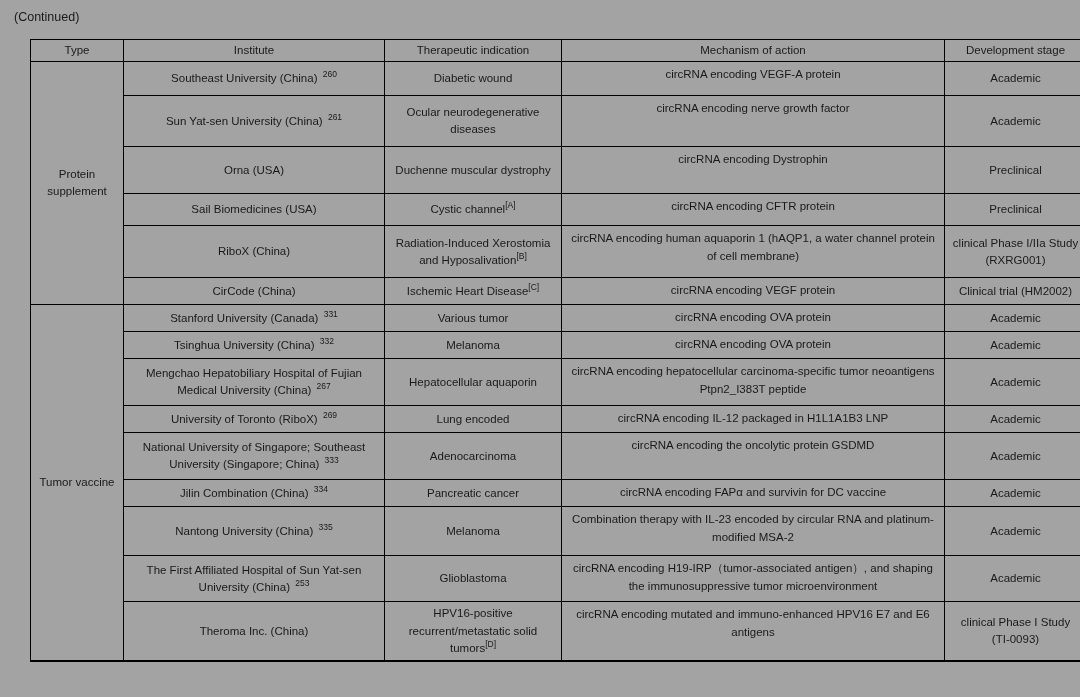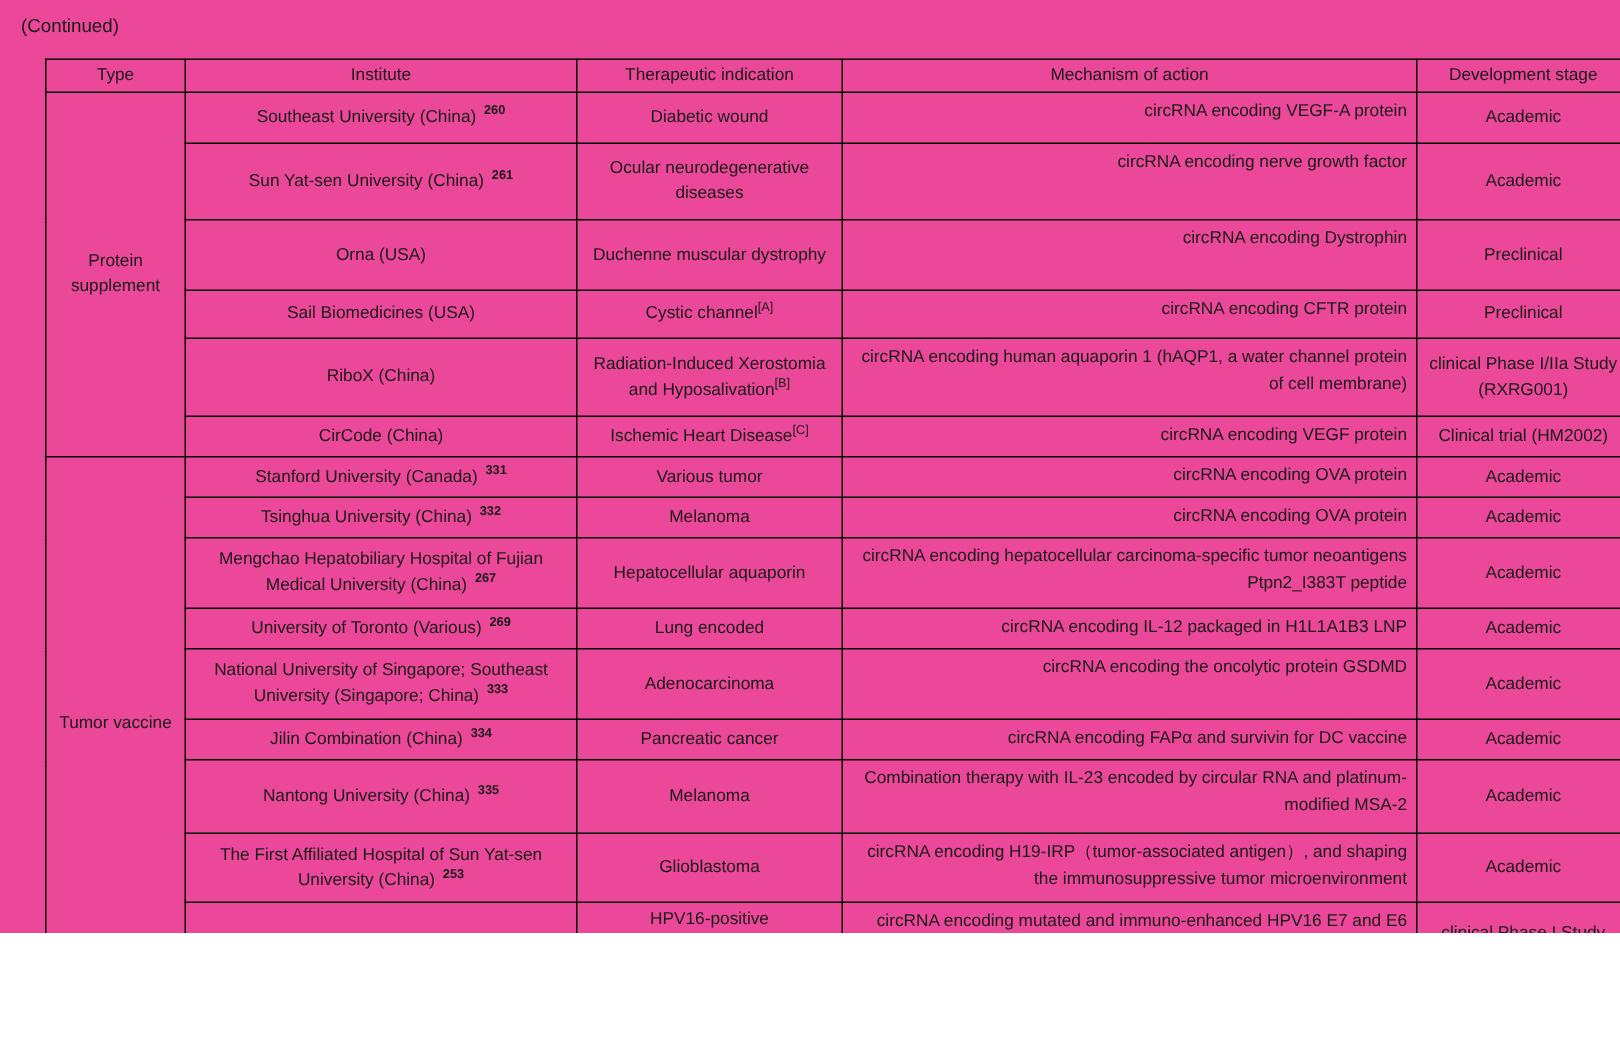--- a/index.html
+++ b/index.html
@@ -1,27 +1,27 @@
 <!DOCTYPE html>
 <html><head>
 <meta charset="utf-8">
 <style>
   * { margin:0; padding:0; box-sizing:border-box; }
   html,body { background:#ffffff; }
   body { font-family:"Liberation Sans", sans-serif; color:#1a1a1a; }
-  .page { width:1080px; height:622px; background:#ec4899; padding:8px 12px; position:relative; }
+  .page { width:1080px; height:697px; background:#a3a3a3; padding:8px 12px; position:relative; }
   .continued { font-size:12.5px; margin:2px 0 15px 2px; }
   table { border-collapse:collapse; table-layout:fixed; width:1056px; margin-left:18px;
           border:1px solid #000; border-bottom:2px solid #000; }
   th, td { border:1px solid #000; font-size:11.5px; line-height:1.5;
            text-align:center; vertical-align:middle; padding:3px 6px; word-wrap:break-word; }
   th { height:20px; font-weight:400; padding:2px 4px; }
-  td.c-mech { text-align:right; vertical-align:top; padding-top:4px; }
+  td.c-mech { text-align:center; vertical-align:top; padding-top:4px; }
   sup { font-size:8.5px; line-height:0; }
-  sup.uref { margin-left:2px;font-weight:bold; }
+  sup.uref { margin-left:2px; }
   tr.h27{height:27px} tr.h32{height:32px} tr.h34{height:34px} tr.h44{height:44px}
   tr.h46{height:46px} tr.h47{height:47px} tr.h49{height:49px} tr.h51{height:51px} tr.h52{height:52px}
 </style>
 </head>
 <body>
 
 <div class="page">
 
   <div class="continued">(Continued)</div>
 
@@ -95,21 +95,21 @@
         <td class="c-mech">circRNA encoding OVA protein</td>
         <td>Academic</td>
       </tr>
       <tr class="h47">
         <td><span>Mengchao Hepatobiliary Hospital of Fujian Medical University (China)</span> <sup class="uref">267</sup></td>
         <td>Hepatocellular aquaporin</td>
         <td class="c-mech">circRNA encoding hepatocellular carcinoma-specific tumor neoantigens Ptpn2_I383T peptide</td>
         <td>Academic</td>
       </tr>
       <tr class="h27">
-        <td><span>University of Toronto (Various)</span> <sup class="uref">269</sup></td>
+        <td><span>University of Toronto (RiboX)</span> <sup class="uref">269</sup></td>
         <td>Lung encoded</td>
         <td class="c-mech">circRNA encoding IL-12 packaged in H1L1A1B3 LNP</td>
         <td>Academic</td>
       </tr>
       <tr class="h47">
         <td><span>National University of Singapore; Southeast University (Singapore; China)</span> <sup class="uref">333</sup></td>
         <td>Adenocarcinoma</td>
         <td class="c-mech">circRNA encoding the oncolytic protein GSDMD</td>
         <td>Academic</td>
       </tr>

